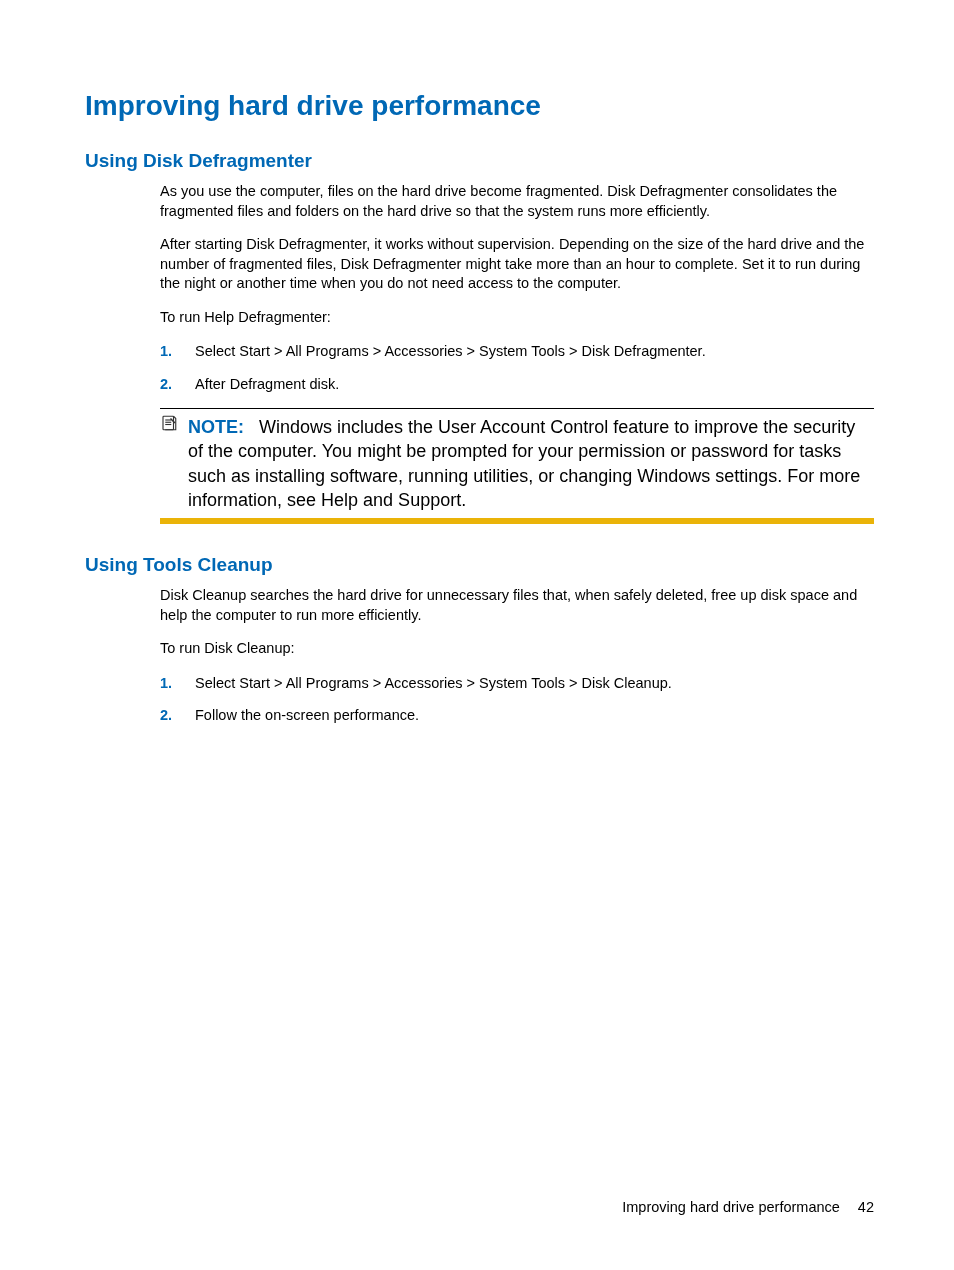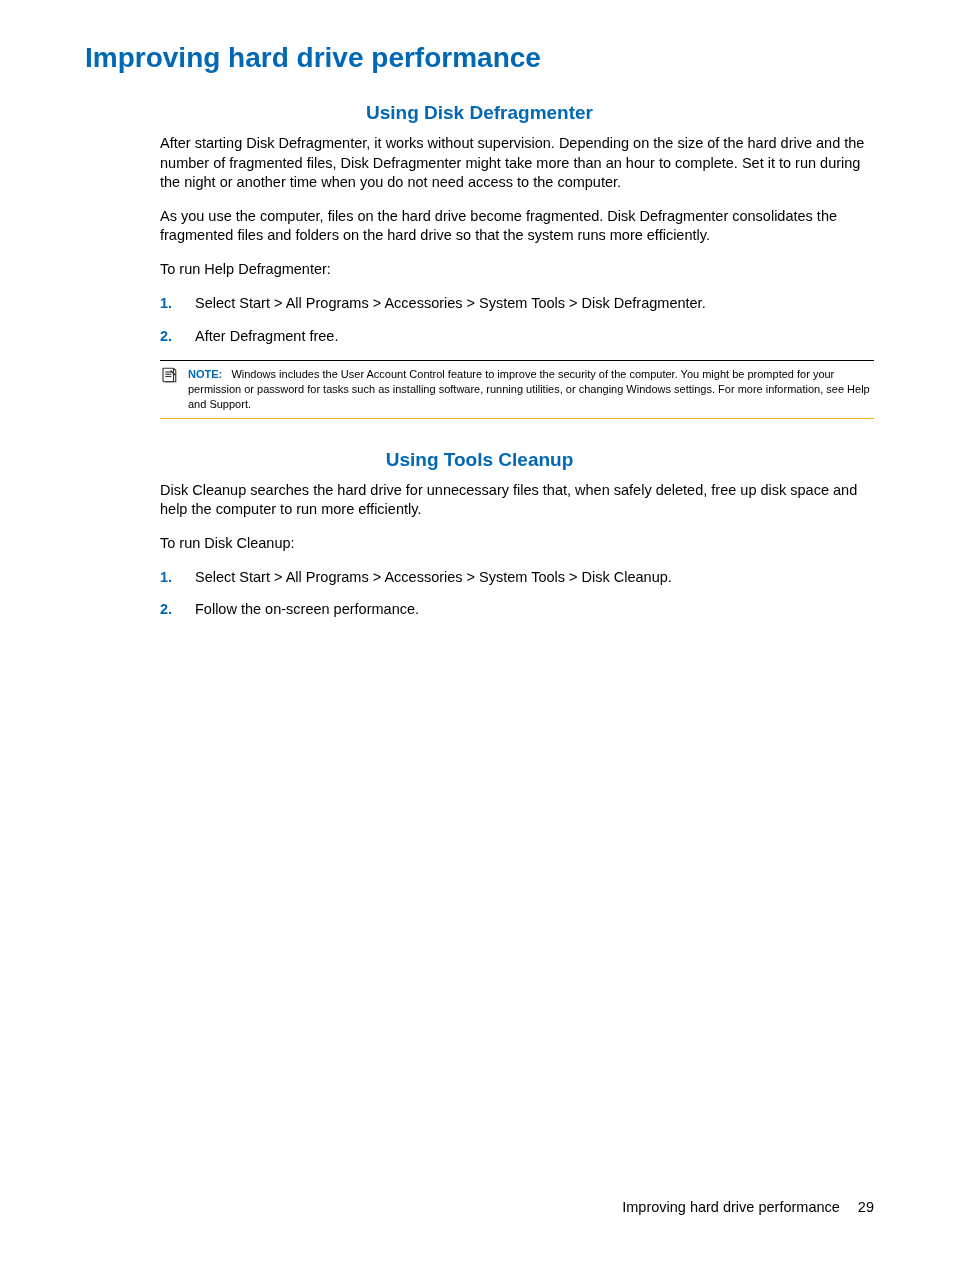--- a/index.html
+++ b/index.html
@@ -10,35 +10,34 @@
     height: 1270px;
     font-family: Arial, Helvetica, sans-serif;
     color: #000;
     background: #fff;
     position: relative;
   }
   .page {
     box-sizing: border-box;
     width: 954px;
     height: 1270px;
-    padding: 42px 80px 60px 85px;
+    padding: 90px 80px 60px 85px;
     position: relative;
   }
   h1.main {
     color: #0068b5;
     font-size: 28px;
     font-weight: bold;
     margin: 0 0 28px 0;
   }
   h2.sub {
     color: #0068b5;
     font-size: 19px;
     font-weight: bold;
     margin: 0 0 10px 0;
-    text-align: center;
   }
   .content {
     margin-left: 75px;
   }
   p {
     font-size: 14.5px;
     line-height: 1.35;
     margin: 0 0 14px 0;
   }
   ol {
@@ -57,24 +56,24 @@
     position: absolute;
     left: 0;
     color: #0068b5;
     font-weight: bold;
   }
   .bold {
     font-weight: normal;
   }
   .notebox {
     border-top: 1px solid #000;
-    border-bottom: 1px solid #eab308;
+    border-bottom: 6px solid #eab308;
     padding: 6px 0 6px 28px;
     margin: 0 0 14px 0;
-    font-size: 11px;
+    font-size: 18px;
     line-height: 1.35;
     position: relative;
   }
   .notebox .icon {
     position: absolute;
     left: 0;
     top: 5px;
     width: 18px;
     height: 18px;
   }
@@ -102,31 +101,31 @@
 </head>
 <body>
 
 <div class="page">
 
   <h1 class="main">Improving hard drive performance</h1>
 
   <div class="section-block">
     <h2 class="sub">Using Disk Defragmenter</h2>
     <div class="content">
+      <p>As you use the computer, files on the hard drive become fragmented. Disk Defragmenter consolidates the fragmented files and folders on the hard drive so that the system runs more efficiently.</p>
       <p>After starting Disk Defragmenter, it works without supervision. Depending on the size of the hard drive and the number of fragmented files, Disk Defragmenter might take more than an hour to complete. Set it to run during the night or another time when you do not need access to the computer.</p>
-      <p>As you use the computer, files on the hard drive become fragmented. Disk Defragmenter consolidates the fragmented files and folders on the hard drive so that the system runs more efficiently.</p>
       <p>To run Help Defragmenter:</p>
       <ol>
         <li>
           <span class="num">1.</span>
           <span>Select </span><span class="bold">Start &gt; All Programs &gt; Accessories &gt; System Tools &gt; Disk Defragmenter</span><span>.</span>
         </li>
         <li>
           <span class="num">2.</span>
-          <span>After </span><span class="bold">Defragment free</span><span>.</span>
+          <span>After </span><span class="bold">Defragment disk</span><span>.</span>
         </li>
       </ol>
       <div class="notebox">
         <span class="icon">
           <svg viewBox="0 0 24 24" fill="none" stroke="#333" stroke-width="1.5">
             <rect x="4" y="3" width="14" height="18" rx="1" fill="#fff"></rect>
             <path d="M18 3 L21 6 L21 21 L7 21" fill="none"></path>
             <line x1="7" y1="8" x2="15" y2="8"></line>
             <line x1="7" y1="11" x2="15" y2="11"></line>
             <line x1="7" y1="14" x2="15" y2="14"></line>
@@ -151,16 +150,16 @@
         <li>
           <span class="num">2.</span>
           <span>Follow the on-screen performance.</span>
         </li>
       </ol>
     </div>
   </div>
 
   <div class="footer">
     <span>Improving hard drive performance</span>
-    <span class="pagenum">29</span>
+    <span class="pagenum">42</span>
   </div>
 
 </div>
 
 </body></html>

